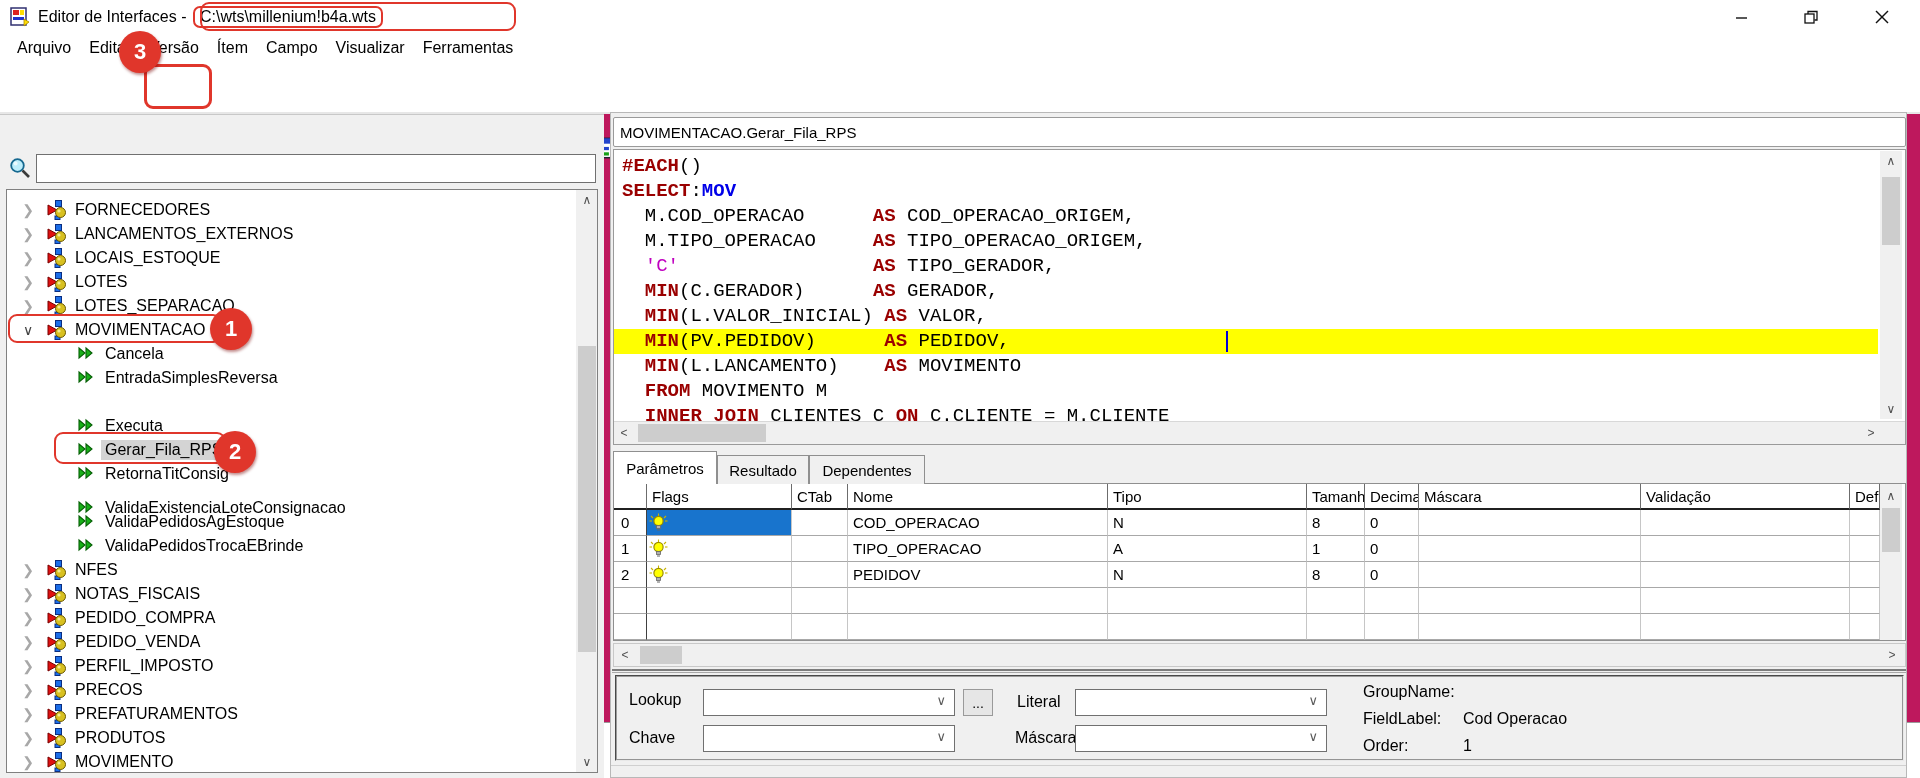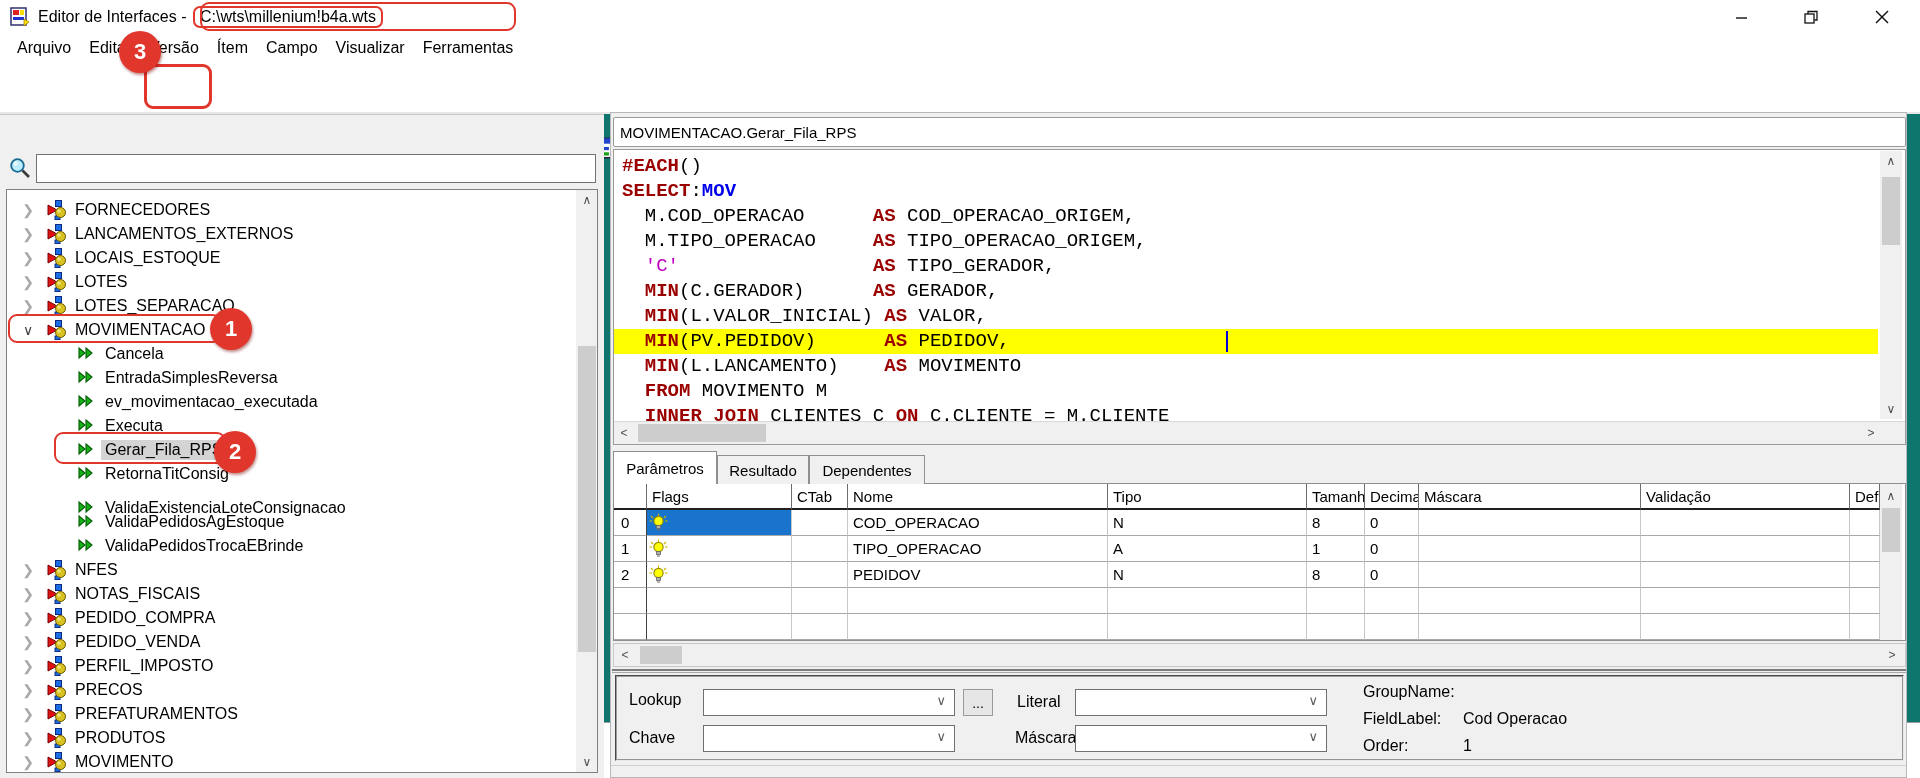--- a/index.html
+++ b/index.html
@@ -1,18 +1,18 @@
 <!DOCTYPE html>
 <html><head>
 <meta charset="utf-8">
 <style>
   * { margin:0; padding:0; box-sizing:border-box; }
   html,body { width:1920px; height:778px; overflow:hidden; background:#fff;
               font-family:"Liberation Sans", sans-serif; color:#000; }
-  #app { position:relative; width:1920px; height:722px; background:#0f766e; outline:1px solid #9a9a9a; }
+  #app { position:relative; width:1920px; height:722px; background:#be185d; outline:1px solid #9a9a9a; }
   .abs { position:absolute; }
 
   
   .titlebar { left:0; top:0; width:1920px; height:34px; background:#fff; display:flex; align-items:center; }
   .app-icon { margin-left:10px; width:20px; height:20px; }
   .title-text { margin-left:8px; font-size:16px; white-space:pre; }
   .path-box { border:2px solid var(--red); border-radius:7px; padding:0 5px; margin-left:2px; }
   .win-btn { top:0; width:46px; height:34px; display:flex; align-items:center; justify-content:center; cursor:default; }
 
   
@@ -400,27 +400,20 @@
               <path d="M9 4 L15 9 L9 14 Z" fill="#18b018" stroke="#065f06" stroke-width="1.1"></path>
             </svg></span>
           <span class="tree-label selected" style="left: 94px;">Gerar_Fila_RPS</span>
         </div>
         <div class="tree-row" style="top: 224px;">
           <span class="tree-icon" style="left: 70px;"><svg width="18" height="18" viewBox="0 0 18 18">
               <path d="M2 4 L8 9 L2 14 Z" fill="#18b018" stroke="#065f06" stroke-width="1.1"></path>
               <path d="M9 4 L15 9 L9 14 Z" fill="#18b018" stroke="#065f06" stroke-width="1.1"></path>
             </svg></span>
           <span class="tree-label" style="left: 94px;">Executa</span>
-        </div>
-        <div class="tree-row" style="top: 200px;">
-          <span class="tree-icon" style="left: 70px;"><svg width="18" height="18" viewBox="0 0 18 18">
-              <path d="M2 4 L8 9 L2 14 Z" fill="#18b018" stroke="#065f06" stroke-width="1.1"></path>
-              <path d="M9 4 L15 9 L9 14 Z" fill="#18b018" stroke="#065f06" stroke-width="1.1"></path>
-            </svg></span>
-          <span class="tree-label" style="left: 94px;">ev_movimentacao_executada</span>
         </div>
         <div class="tree-row" style="top: 176px;">
           <span class="tree-icon" style="left: 70px;"><svg width="18" height="18" viewBox="0 0 18 18">
               <path d="M2 4 L8 9 L2 14 Z" fill="#18b018" stroke="#065f06" stroke-width="1.1"></path>
               <path d="M9 4 L15 9 L9 14 Z" fill="#18b018" stroke="#065f06" stroke-width="1.1"></path>
             </svg></span>
           <span class="tree-label" style="left: 94px;">EntradaSimplesReversa</span>
         </div>
         <div class="tree-row" style="top: 152px;">
           <span class="tree-icon" style="left: 70px;"><svg width="18" height="18" viewBox="0 0 18 18">

